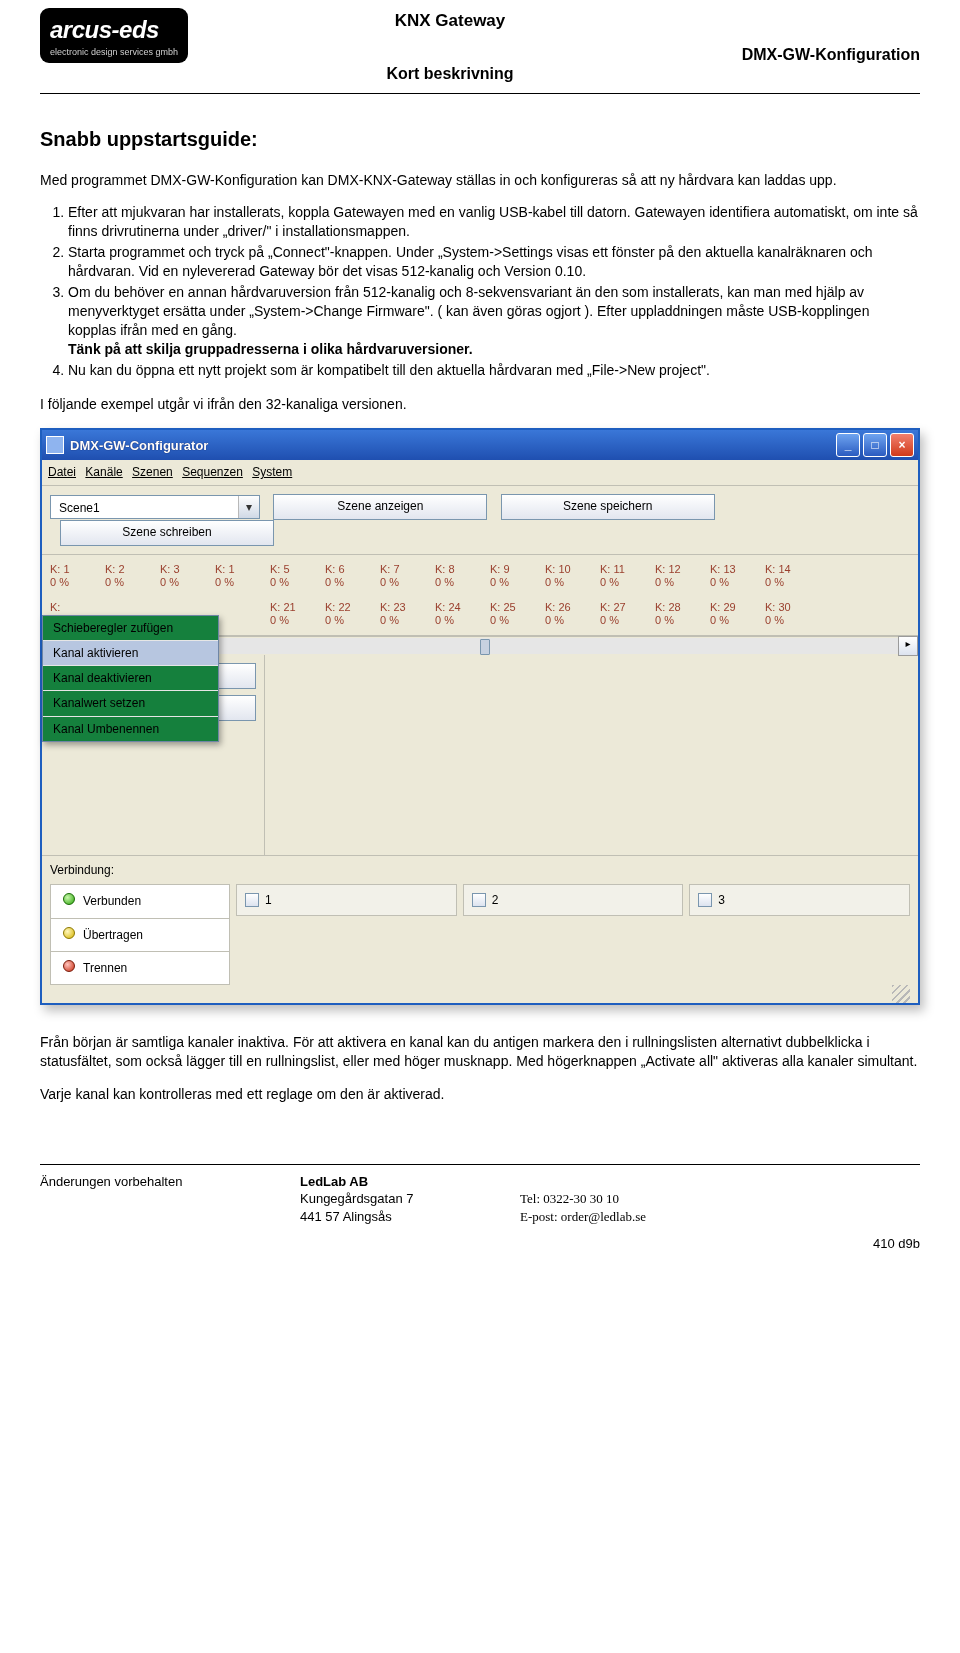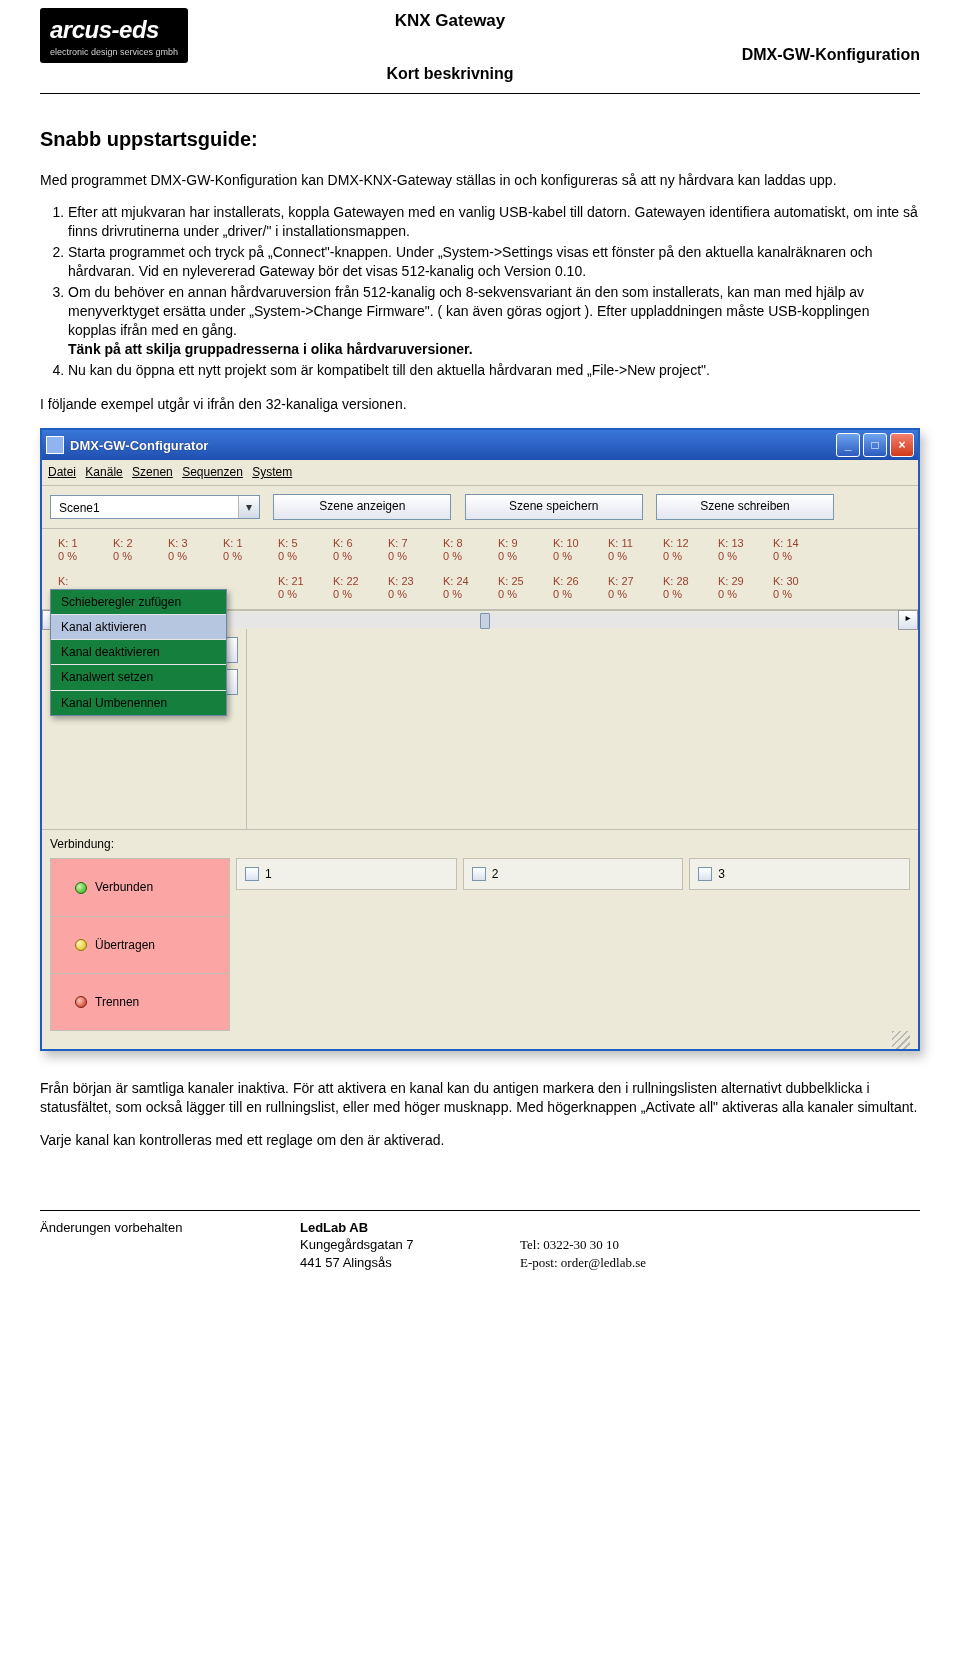--- a/index.html
+++ b/index.html
@@ -1,19 +1,19 @@
 <!DOCTYPE html>
 <html><head>
 <meta charset="utf-8">
 <style>
   body{margin:0;background:#fff;font-family:Verdana,Arial,sans-serif;color:#000;font-size:14px;line-height:1.35}
   .page{width:960px;margin:0 auto;padding:8px 40px 40px 40px;box-sizing:border-box}
   .top{display:flex;align-items:flex-start;margin-bottom:6px}
   .logo-box{width:200px}
-  .logo{background:#000;color:#fff;padding:6px 10px 4px 10px;border-radius:3px;display:inline-block}
+  .logo{background:#000;color:#fff;padding:6px 10px 4px 10px;border-radius:9px;display:inline-block}
   .logo .big{font-size:24px;font-weight:bold;font-style:italic;letter-spacing:-0.5px}
   .logo .sub{font-size:9px;color:#cfcfcf}
   .top-center{flex:1;text-align:center}
   .top-center .l1{font-weight:bold;font-size:17px;margin-top:2px}
   .top-center .l2{font-weight:bold;font-size:16px;margin-top:30px}
   .top-right{width:260px;text-align:right}
   .top-right .l1{font-weight:bold;font-size:16px;margin-top:36px}
   hr.rule{border:none;border-top:1px solid #000;margin:8px 0 32px 0}
   h2{font-size:20px;margin:0 0 18px 0}
   p{margin:0 0 14px 0}
@@ -26,41 +26,41 @@
   .titlebar .t-icon{width:16px;height:16px;background:#8fb4ef;border:1px solid #fff;margin-right:6px}
   .titlebar .t-txt{flex:1;font-weight:bold;font-size:13px;text-shadow:0 0 1px #003}
   .titlebar .wbtn{width:22px;height:22px;margin-left:3px;border:1px solid #fff;border-radius:3px;display:flex;align-items:center;justify-content:center;background:linear-gradient(to bottom,#6fa4f0,#2a5bc0);color:#fff;font-weight:bold}
   .titlebar .wbtn.close{background:linear-gradient(to bottom,#f2806e,#d03a1a)}
   .menubar{background:#ece9d8;padding:4px 6px;border-bottom:1px solid #c0bfb4}
   .menubar span{margin-right:6px;text-decoration:underline;text-decoration-style:solid}
   .toolbar{padding:8px;border-bottom:1px solid #c0bfb4}
   .tfield{display:inline-block;border:1px solid #7a96ae;background:#fff;height:24px;vertical-align:middle;box-sizing:border-box;position:relative}
   .dd{width:210px;padding:4px 24px 4px 8px}
   .dd .arrow{position:absolute;right:0;top:0;bottom:0;width:20px;border-left:1px solid #b8b8b8;background:linear-gradient(to bottom,#fefefe,#d0d9e6);text-align:center;line-height:22px;color:#333}
-  .btn{display:inline-block;border:1px solid #7a96ae;background:linear-gradient(to bottom,#fff,#e2e6ef);height:24px;padding:0 8px;line-height:22px;vertical-align:middle;margin-left:10px;cursor:default}
-  .kgrid{padding:6px 16px;border-bottom:1px solid #c0bfb4}
+  .btn{display:inline-block;border:1px solid #7a96ae;background:linear-gradient(to bottom,#fff,#e2e6ef);height:24px;padding:0 26px;line-height:22px;vertical-align:middle;margin-left:10px;cursor:default}
+  .kgrid{padding:6px 8px;border-bottom:1px solid #c0bfb4}
   .krow{display:flex;gap:0}
   .kcell{width:55px;color:#9a3f2d;font-size:11px;line-height:1.2;padding:2px 0}
   .ctx{position:absolute;left:-8px;top:16px;background:#15803d;border:1px solid #6f86a5;width:175px;box-shadow:2px 3px 6px rgba(0,0,0,.35);z-index:5}
   .ctx div{padding:4px 10px;border-bottom:1px solid #e6e6e6}
   .ctx div.sel{background:#b7c6e0}
   .ctx div:last-child{border-bottom:none}
   .row2wrap{position:relative;margin-top:8px}
   .scrollbar{background:#ece9d8;border-top:1px solid #c0bfb4;height:18px;display:flex;align-items:center}
   .sb-btn{width:18px;height:18px;border:1px solid #9a9a9a;background:linear-gradient(to bottom,#fff,#dce3ef);text-align:center;line-height:14px;font-size:10px}
   .sb-track{flex:1;background:#e6e6e6;height:16px;margin:0 0}
   .sb-thumb{position:absolute;left:50%;width:8px;height:14px;margin-top:2px;background:#c7d1e0;border:1px solid #7a96ae;border-radius:1px}
   .sidebtns{padding:8px;border-bottom:1px solid #c0bfb4}
   .sidebtns .btn{display:block;width:160px;margin:0 0 6px 0;text-align:left;padding-left:18px}
   .slider-area{height:200px;border-bottom:1px solid #c0bfb4}
   .statusbar{padding:6px 8px 0 8px}
   .statusbar .lbl{margin-bottom:6px}
   .status-row{display:flex;align-items:stretch}
   .status-col{width:180px}
-  .status-item{display:flex;align-items:center;padding:20px;border:1px solid #c0bfb4;border-bottom:none;background:#fca5a5;cursor:default}
+  .status-item{display:flex;align-items:flex-start;padding:8px;border:1px solid #c0bfb4;border-bottom:none;background:#ffffff;cursor:default}
   .status-item:last-child{border-bottom:1px solid #c0bfb4}
   .dot{width:12px;height:12px;border-radius:50%;margin:0 8px 0 4px;display:inline-block;box-sizing:border-box}
   .dot.green{background:radial-gradient(circle at 35% 35%,#c8f7ac,#2ba50a);border:1px solid #1a6b05}
   .dot.yellow{background:radial-gradient(circle at 35% 35%,#fff7bd,#d6b400);border:1px solid #8c7700}
   .dot.red{background:radial-gradient(circle at 35% 35%,#ffc4bd,#c62a10);border:1px solid #7a1a0a}
   .grip{width:18px;height:18px;background:repeating-linear-gradient(135deg,#b8b8b8 0 2px,transparent 2px 5px);margin-left:auto;align-self:flex-end}
   .numbox{border:1px solid #c0bfb4;padding:4px 8px;height:22px;margin-left:6px;display:flex;align-items:center;background:#f2f1e9;flex:1}
   .numbox .sq{width:12px;height:12px;border:1px solid #7a96ae;background:linear-gradient(to bottom,#fff,#dce3ef);margin-right:6px}
   .footer{margin-top:60px}
   hr.frule{border:none;border-top:1px solid #000;margin:0 0 8px 0}
@@ -318,15 +318,16 @@
         <div class="co">LedLab AB</div>
         <div>Kungegårdsgatan 7</div>
         <div>441 57 Alingsås</div>
       </div>
       <div class="footer-right">
         <div>&nbsp;</div>
         <div>Tel: 0322-30 30 10</div>
         <div>E-post: order@ledlab.se</div>
       </div>
     </div>
+    <div class="pgno">410 d9b</div>
   </div>
 
 </div>
 
 </body></html>

